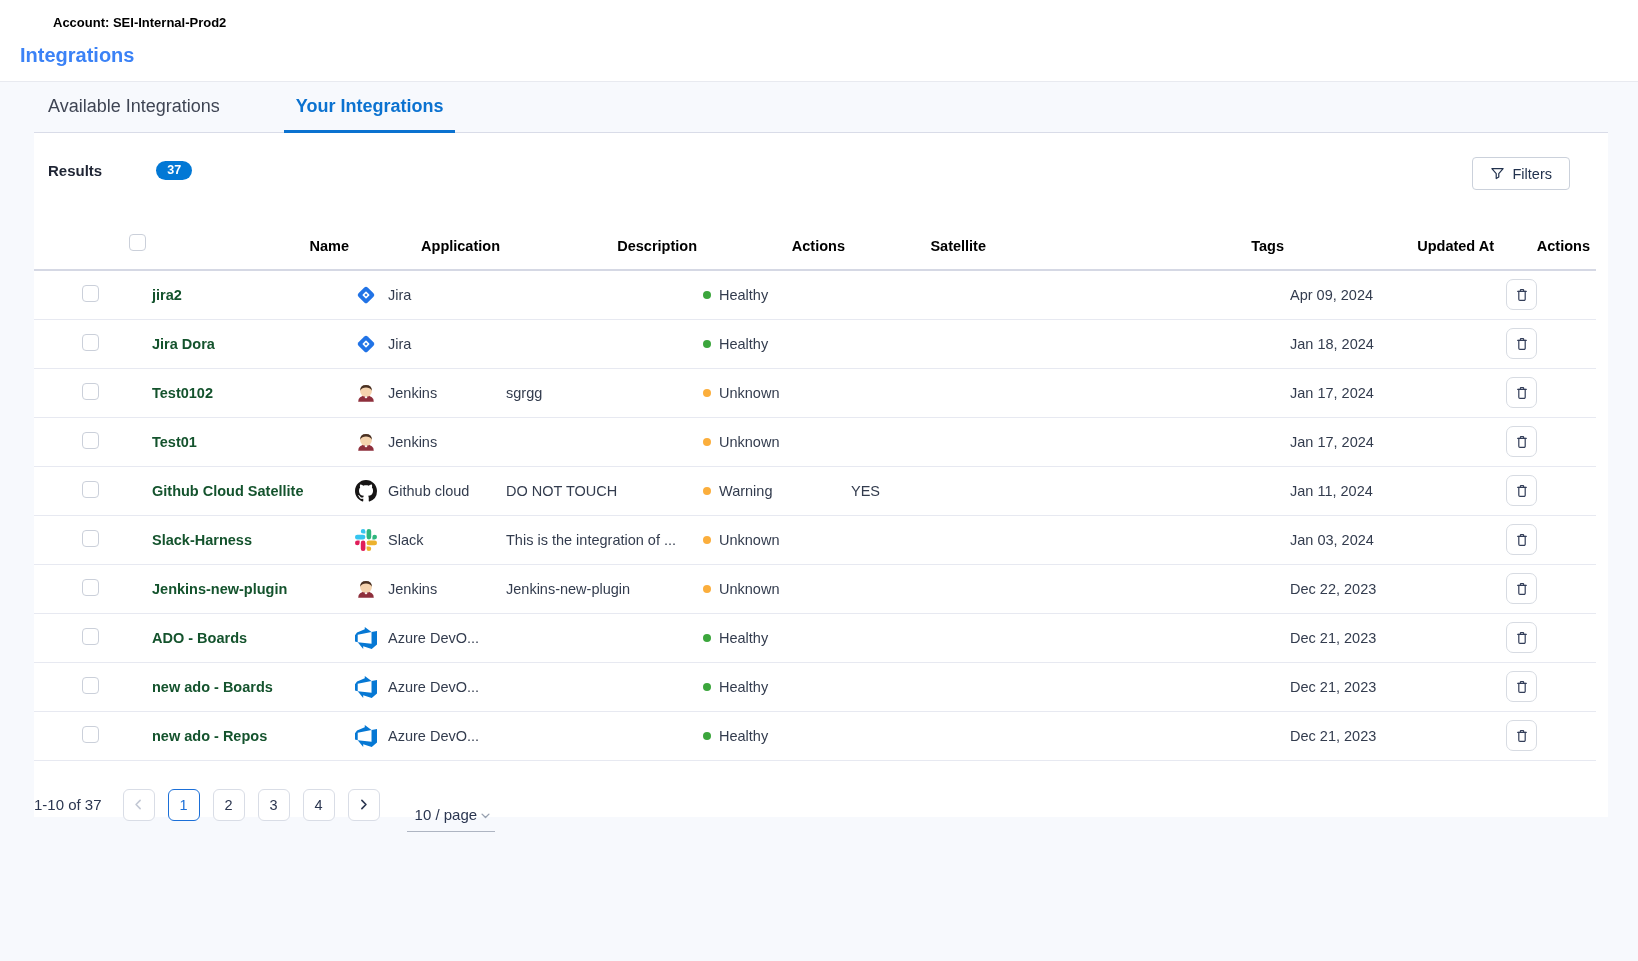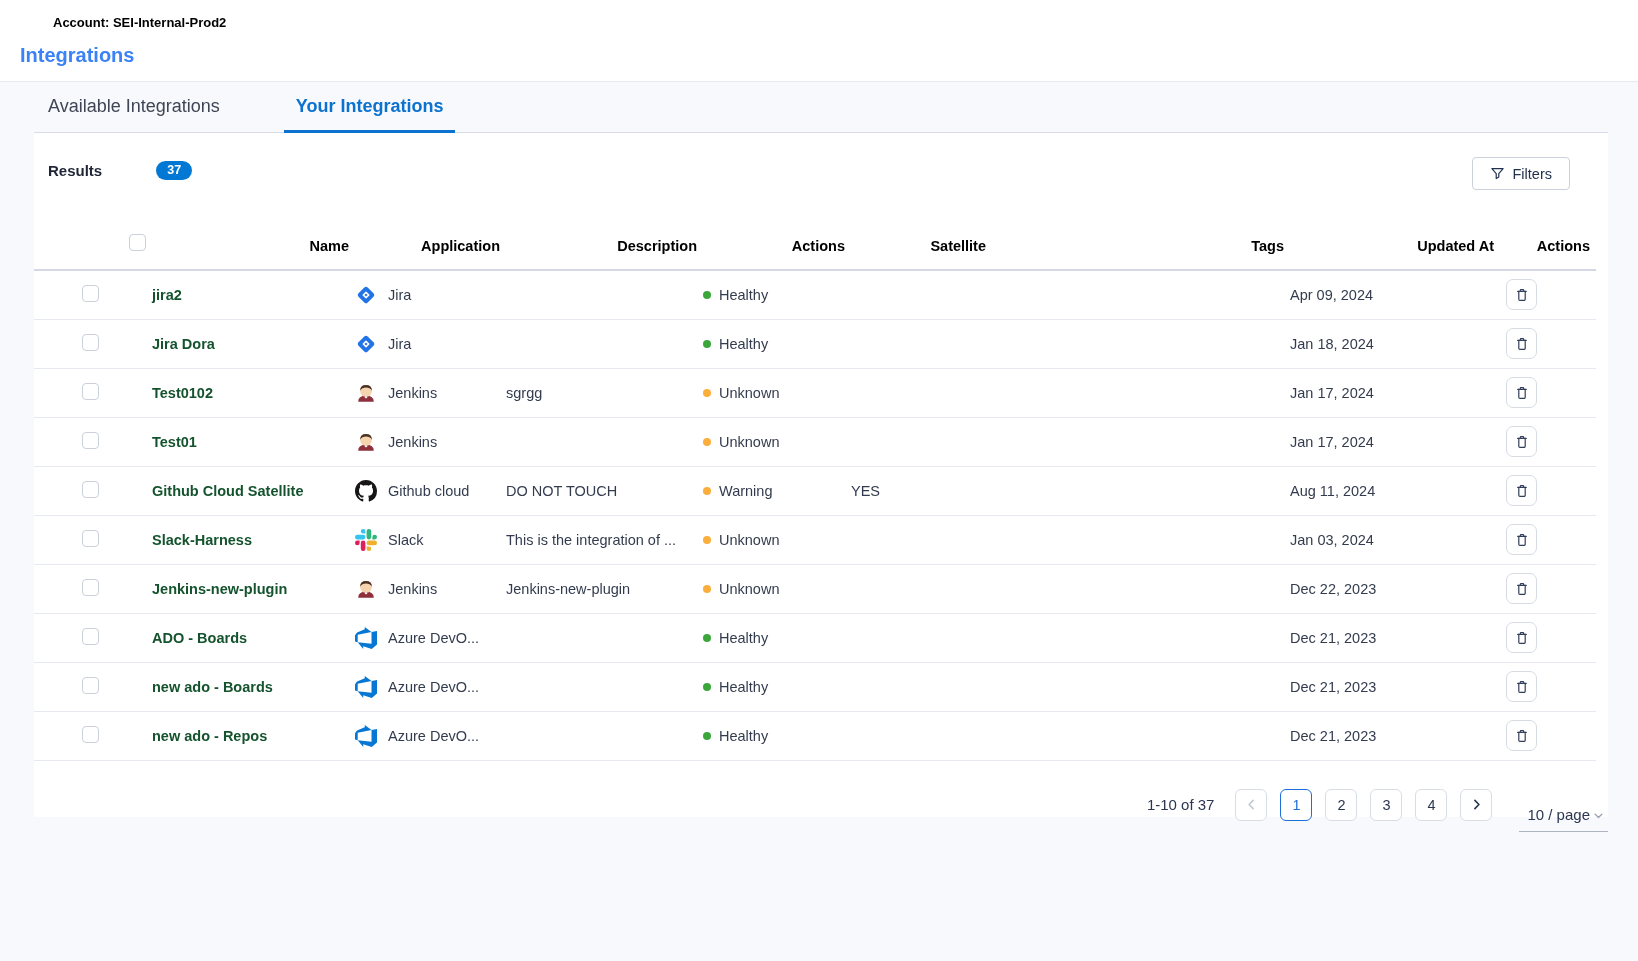--- a/index.html
+++ b/index.html
@@ -74,21 +74,21 @@
   tr[data-app="slack"]   .icon-slack   { display:inline-block; }
   tr[data-app="azure"]   .icon-azure   { display:inline-block; }
   .status-wrap { display:flex; align-items:center; gap:8px; }
   .status-dot { width:8px; height:8px; border-radius:50%; flex:0 0 8px; }
   .trash-btn { width:31px; height:31px; border:1px solid #D7DBE2; border-radius:7px;
     background:#fff; display:flex; align-items:center; justify-content:center;
     cursor:pointer; margin-left:6px; }
   .trash-btn svg { width:16px; height:16px; color:#333E59; }
 
   
-  .pagination { margin-top:17px; display:flex; align-items:center; justify-content:flex-end;
+  .pagination { margin-top:17px; display:flex; align-items:center; justify-content:flex-start;
     gap:13px; }
   .range-label { font-size:15px; color:#2B3650; margin-right:8px; }
   .pg-btn { min-width:32px; height:32px; border:1px solid #D9DDE6; border-radius:6px;
     background:#fff; font-size:14.5px; color:#2B3650; cursor:pointer;
     display:flex; align-items:center; justify-content:center; font-family:inherit; }
   .pg-btn.active { border-color:#1B6FD8; color:#1B6FD8; }
   .pg-btn.nav svg { width:13px; height:13px; }
   .pg-btn.disabled { color:#C3C8D4; cursor:default; }
   .page-size { margin-left:14px; display:flex; align-items:center; gap:3px;
     font-size:15px; color:#2B3650; border-bottom:1px solid #AEB5C2;
@@ -306,21 +306,21 @@
     </td>
     <td>DO NOT TOUCH</td>
     <td>
       <span class="status-wrap">
         <span class="status-dot" style="background: rgb(251, 174, 60);"></span>
         <span>Warning</span>
       </span>
     </td>
     <td>YES</td>
     <td></td>
-    <td>Aug 11, 2024</td>
+    <td>Jan 11, 2024</td>
     <td>
       <button class="trash-btn">
         <svg viewBox="0 0 24 24" fill="none" stroke="currentColor" stroke-width="1.8" stroke-linecap="round" stroke-linejoin="round">
           <path d="M9.5 6.3V4.8a1 1 0 0 1 1-1h3a1 1 0 0 1 1 1v1.5"></path>
           <path d="M5.5 6.5h13"></path>
           <path d="M7.2 6.5v11.7a1.8 1.8 0 0 0 1.8 1.8h6a1.8 1.8 0 0 0 1.8-1.8V6.5"></path>
         </svg>
       </button>
     </td>
   </tr>

